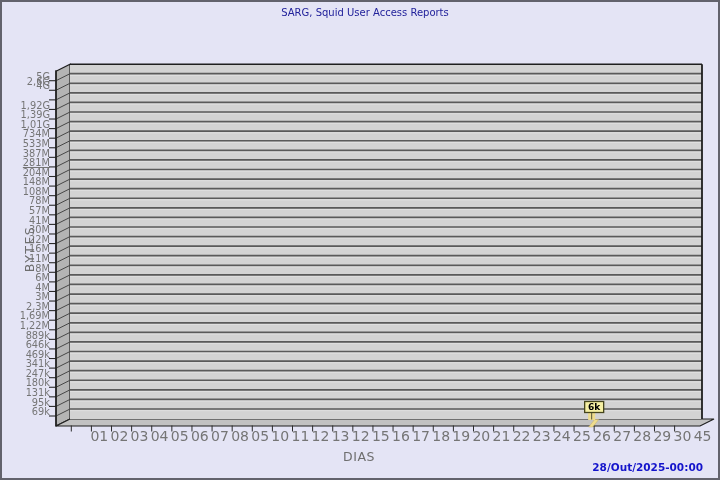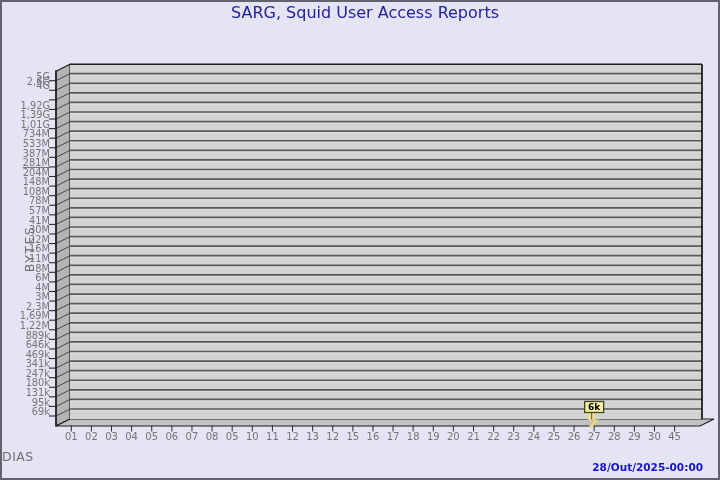--- a/index.html
+++ b/index.html
@@ -1,35 +1,35 @@
 <!DOCTYPE html>
 <html><head>
 <meta charset="utf-8">
 <style>
   html,body{margin:0;padding:0;background:#e4e4f5;}
   #frame{
     position:relative;width:720px;height:480px;box-sizing:border-box;
     background:#e4e4f5;border:2px solid #62626c;overflow:hidden;
     font-family:"DejaVu Sans",sans-serif;
   }
-  .title-line{position:absolute;color:#22229b;font-size:16px;line-height:13px;white-space:nowrap;}
+  .title-line{position:absolute;color:#22229b;font-size:10px;line-height:13px;white-space:nowrap;}
   #title-main{top:4px;left:10px;right:0;text-align:center;}
   #title-period{top:17px;left:301px;font-size:12.6px;}
   #title-user{top:29px;left:301px;font-size:12.6px;}
   #chart-svg{position:absolute;top:0;left:0;}
   #y-labels,#x-labels{position:absolute;pointer-events:none;}
   #y-labels{top:0;left:0;width:48px;height:480px;}
   #x-labels{top:429px;left:0;width:720px;height:14px;}
   .ytick{position:absolute;left:0;width:48px;text-align:right;font-size:9.8px;line-height:10px;color:#757575;white-space:nowrap;}
-  .xtick{position:absolute;top:0;width:20px;text-align:center;font-size:10px;line-height:11px;color:#757575;}
+  .xtick{position:absolute;top:0;width:20px;text-align:center;font-size:14px;line-height:11px;color:#757575;margin-left:28px;}
   #ylabel{
     position:absolute;left:27px;top:247px;color:#6e6e6e;font-size:12.5px;letter-spacing:1.5px;
     transform:translate(-50%,-50%) rotate(-90deg);white-space:nowrap;
   }
-  #xlabel{position:absolute;top:447px;left:0;width:714px;text-align:left;color:#6e6e6e;font-size:12.5px;letter-spacing:0.5px;}
+  #xlabel{position:absolute;top:447px;left:0;width:714px;text-align:center;color:#6e6e6e;font-size:12.5px;letter-spacing:0.5px;}
   #footer-ts{position:absolute;top:459px;right:15px;color:#1414cb;font-size:10.5px;font-weight:bold;white-space:nowrap;}
 </style>
 </head>
 <body>
 
 <div id="frame">
 
   <div id="title-main" class="title-line">SARG, Squid User Access Reports</div>
 
   <svg id="chart-svg" width="720" height="480" viewBox="0 0 720 480">

